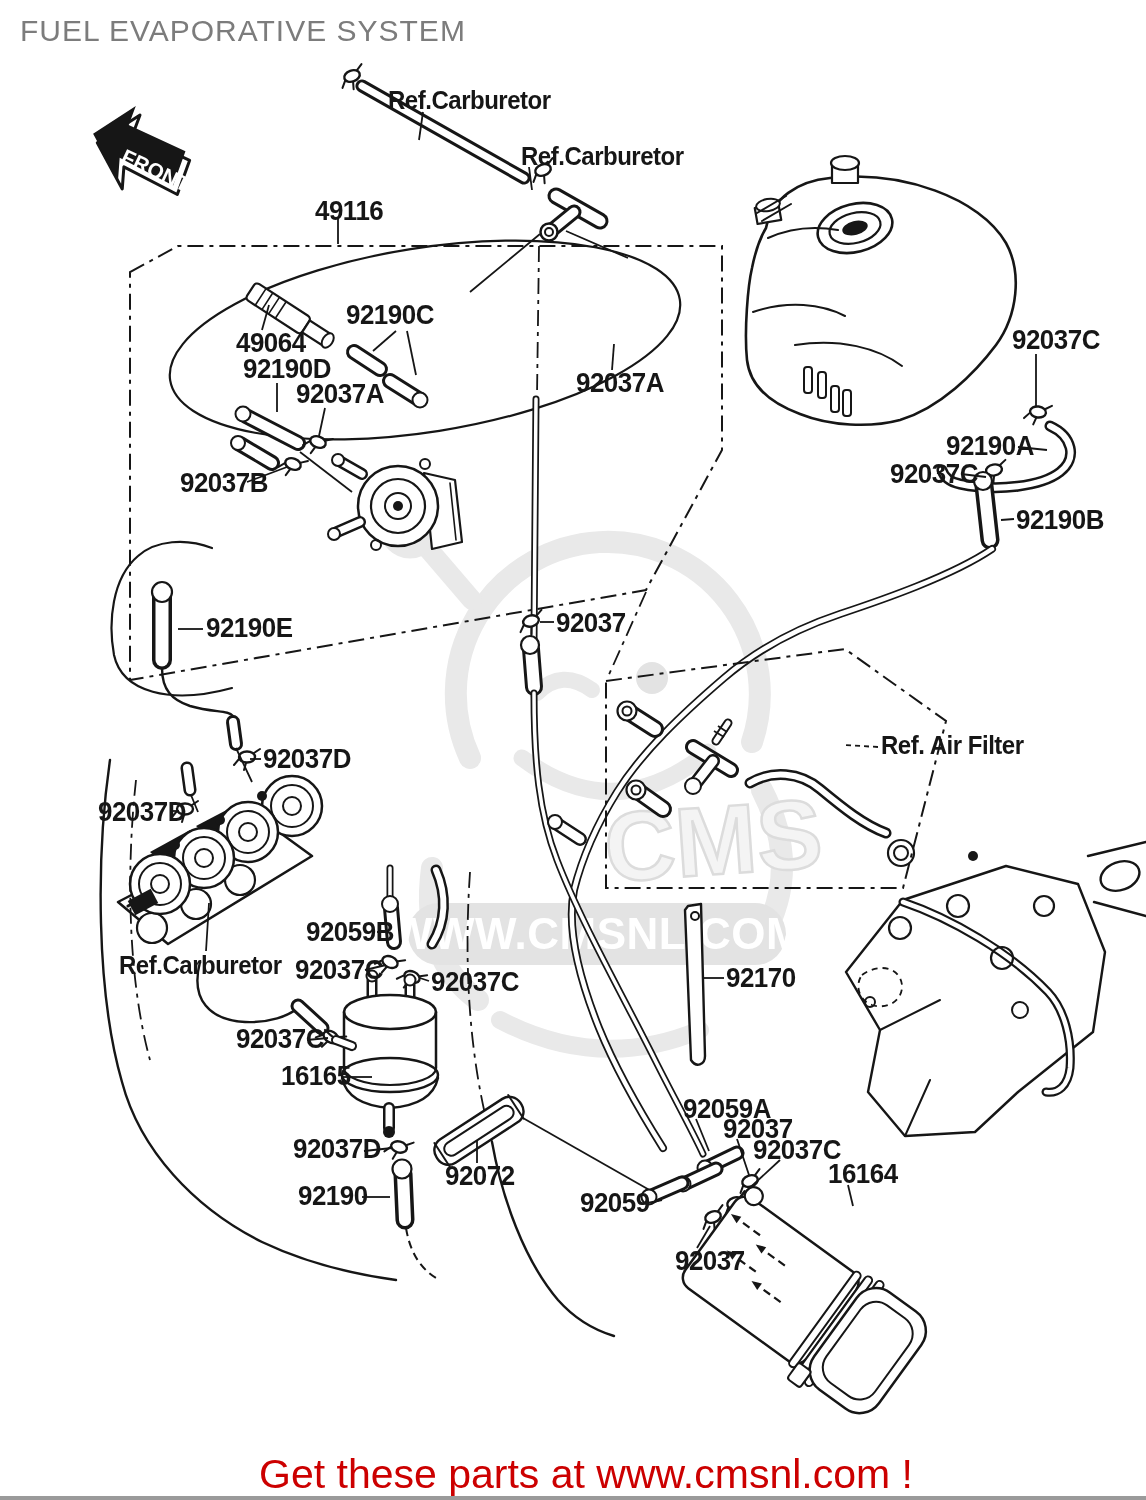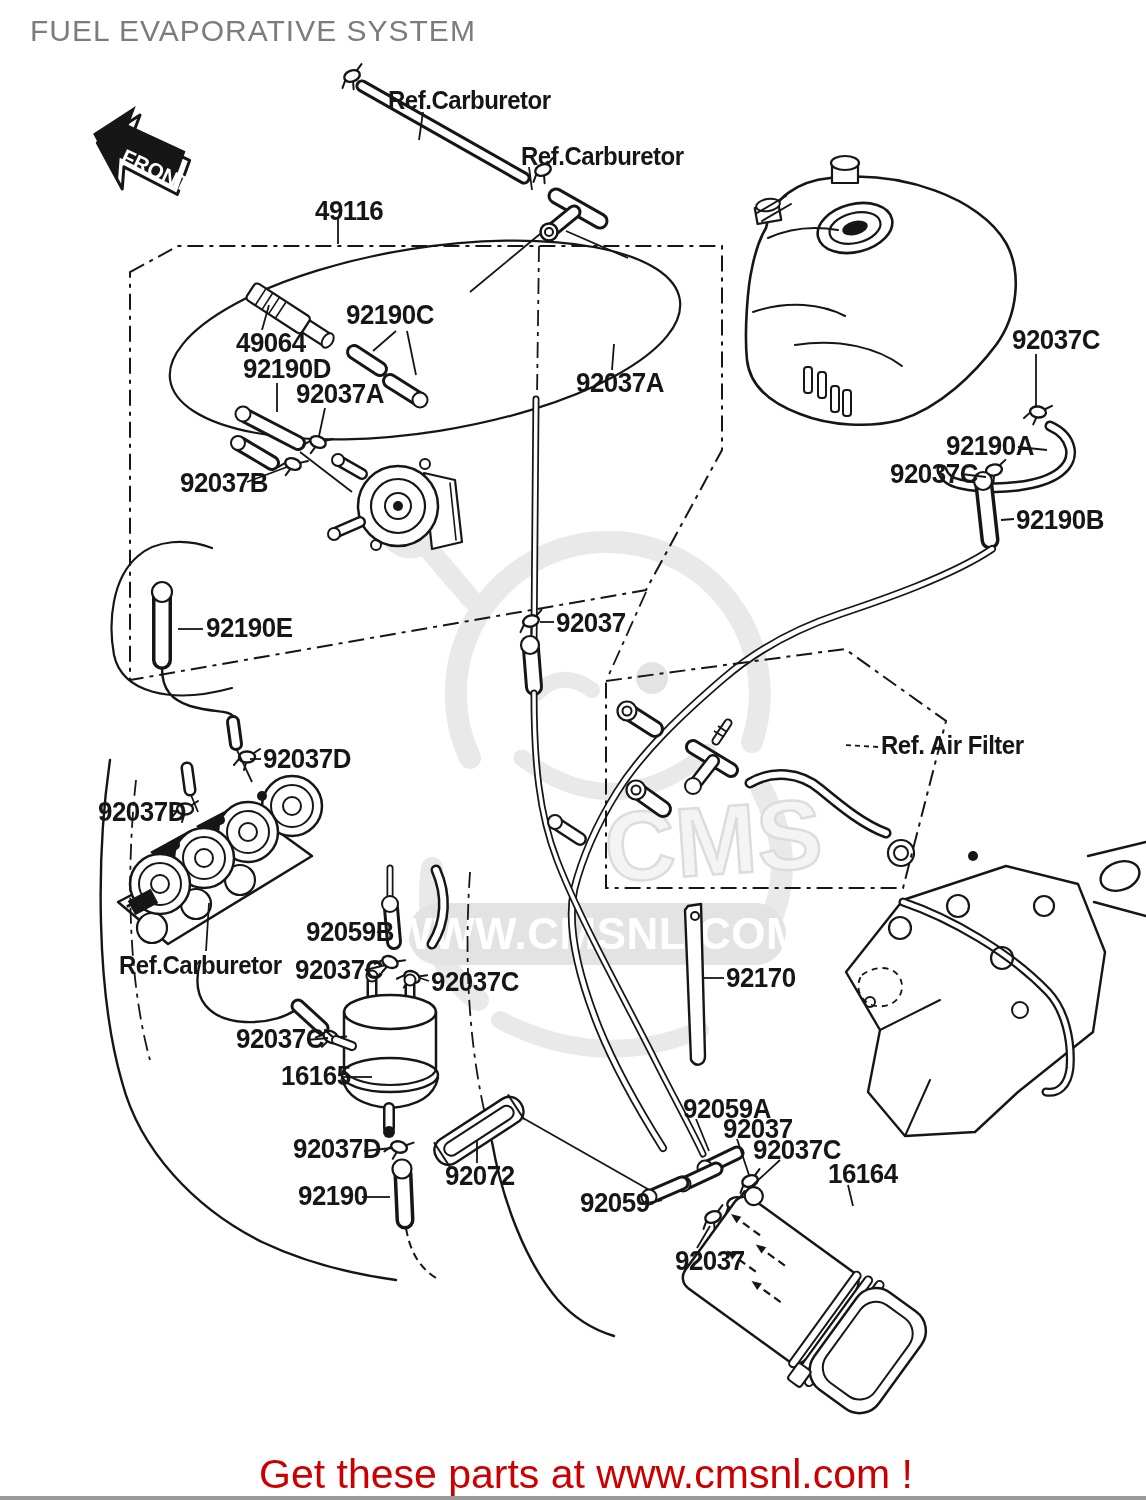--- a/index.html
+++ b/index.html
@@ -11,21 +11,21 @@
          overflow:hidden;font-family:"Liberation Sans",sans-serif;}
   svg.art{position:absolute;left:0;top:0;}
   .s{stroke:var(--ink);fill:none;stroke-linecap:round;stroke-linejoin:round;}
   .sf{stroke:var(--ink);fill:var(--paper);stroke-linejoin:round;}
   .f{fill:var(--ink);stroke:none;}
   .w{stroke:var(--paper);fill:none;stroke-linecap:round;}
   .dd{stroke:var(--ink);fill:none;stroke-dasharray:16 6 4 6;stroke-linecap:butt;}
   .thin{stroke:var(--ink);fill:none;}
   .wms{stroke:var(--wm);fill:none;stroke-linecap:round;}
   .wmf{fill:var(--wmpill);stroke:none;}
-  .page-title{position:absolute;left:30px;top:14px;font-size:30px;letter-spacing:1px;
+  .page-title{position:absolute;left:20px;top:14px;font-size:30px;letter-spacing:1px;
               color:var(--title);white-space:nowrap;}
   .banner{position:absolute;left:0;right:0;top:1451px;text-align:center;
           font-size:41px;color:var(--red);white-space:nowrap;padding-left:26px;}
   .bottom-edge{position:absolute;left:0;top:1496px;width:100%;height:4px;background:#9a9a9a;}
   .labels-layer{position:absolute;left:0;top:0;width:100%;height:100%;}
   .part-label{position:absolute;font-weight:700;color:var(--ink);line-height:1;
               white-space:nowrap;transform:scaleX(.96);transform-origin:left top;
               letter-spacing:-0.5px;}
 </style>
 </head>

